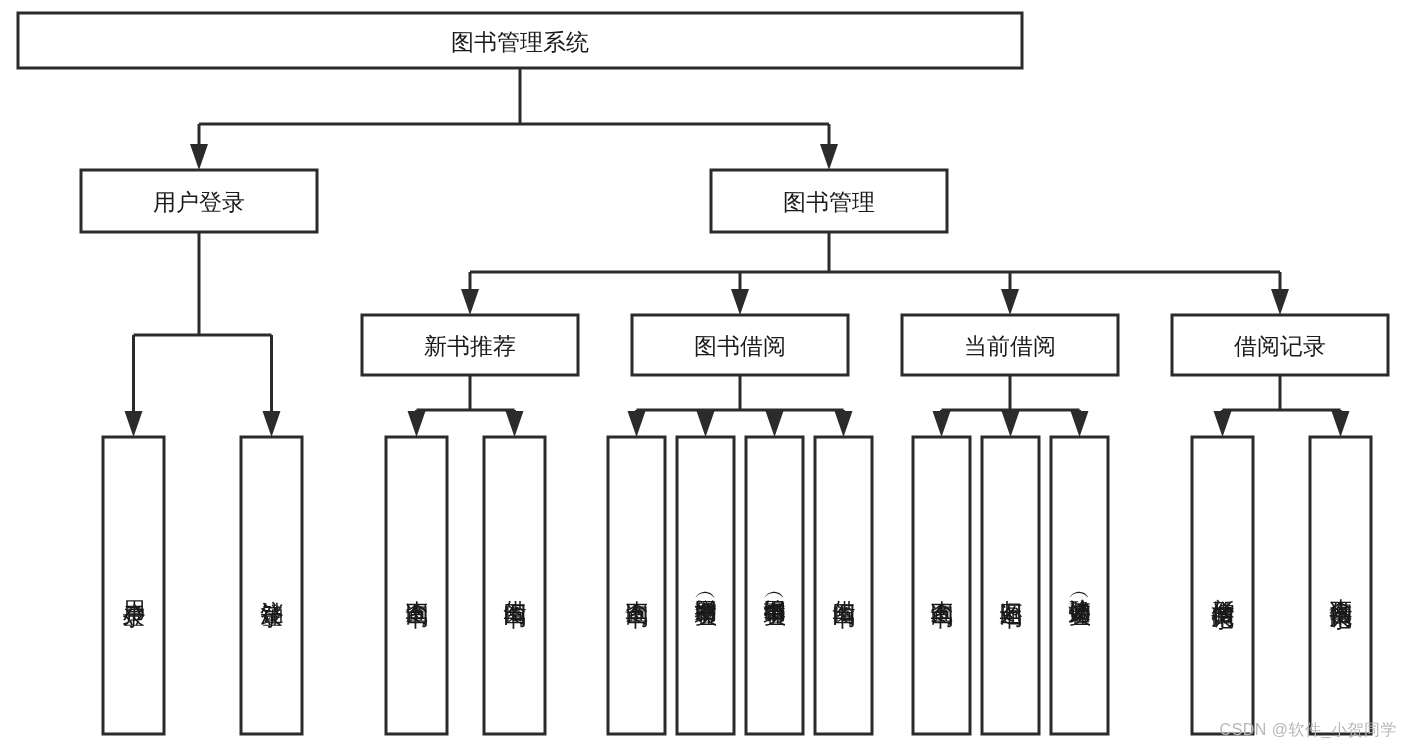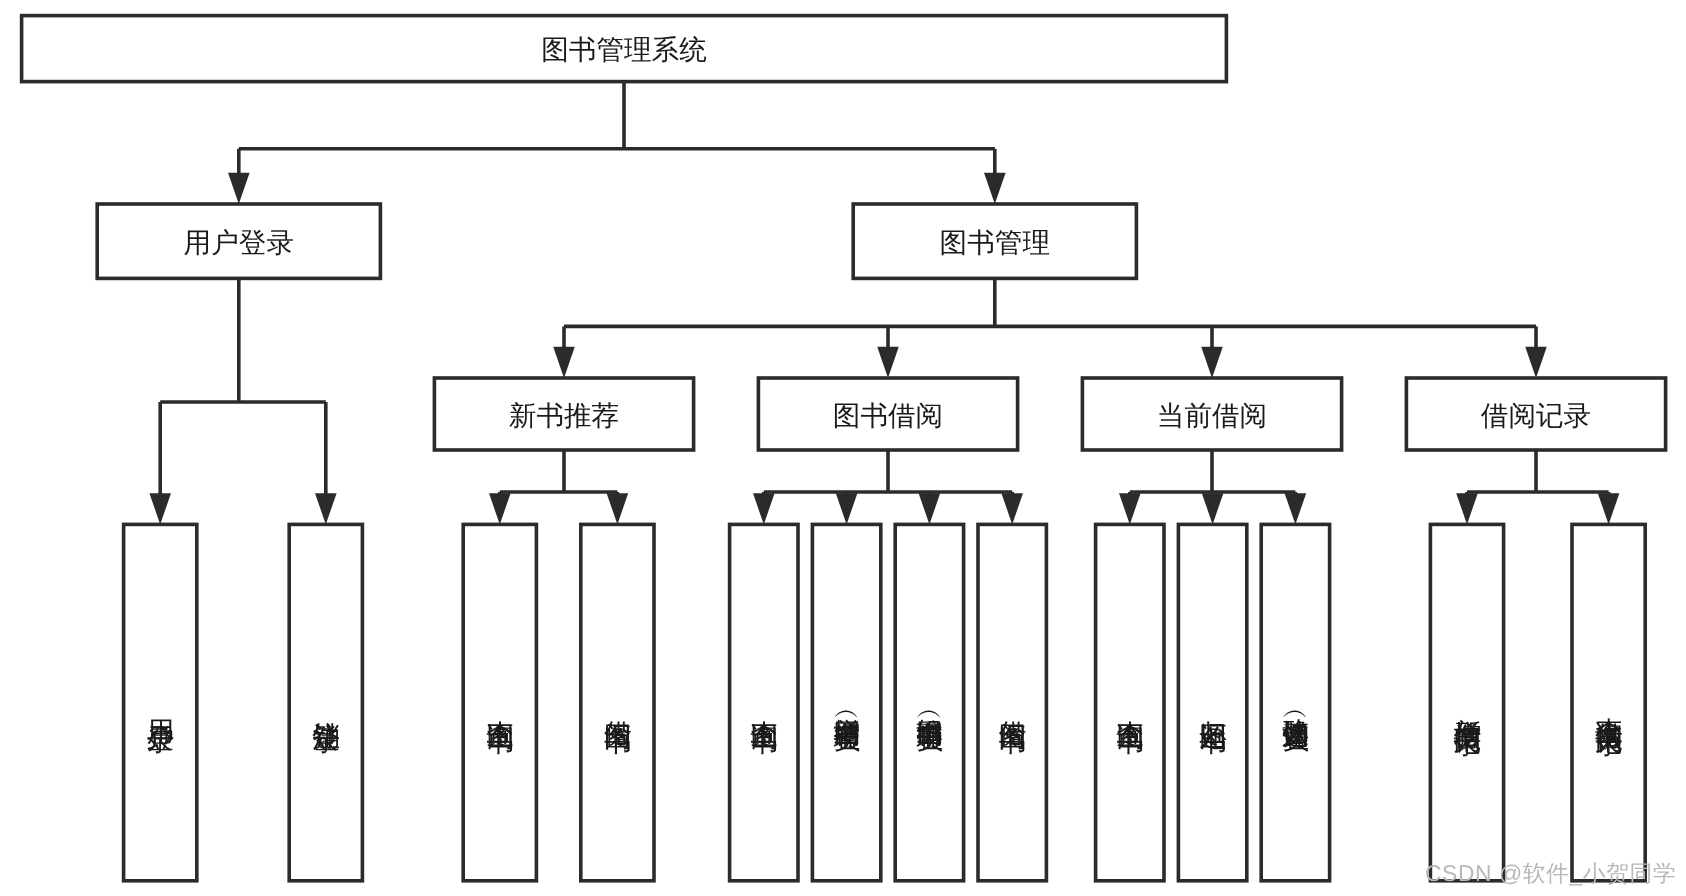--- a/index.html
+++ b/index.html
@@ -66,21 +66,21 @@
     justify-content: center;
     text-align: center;
     white-space: nowrap;
     pointer-events: none;
   }
   .watermark {
     position: absolute;
     right: 8px;
     bottom: 6px;
     font-family: "Liberation Sans", "DejaVu Sans", sans-serif;
-    font-size: 19px;
+    font-size: 16px;
     color: #b8b8b8;
     letter-spacing: 0.5px;
     white-space: nowrap;
   }
 </style>
 </head>
 <body>
 
 <div id="diagram-root">
   <svg class="flow" viewBox="0 0 1405 747">

